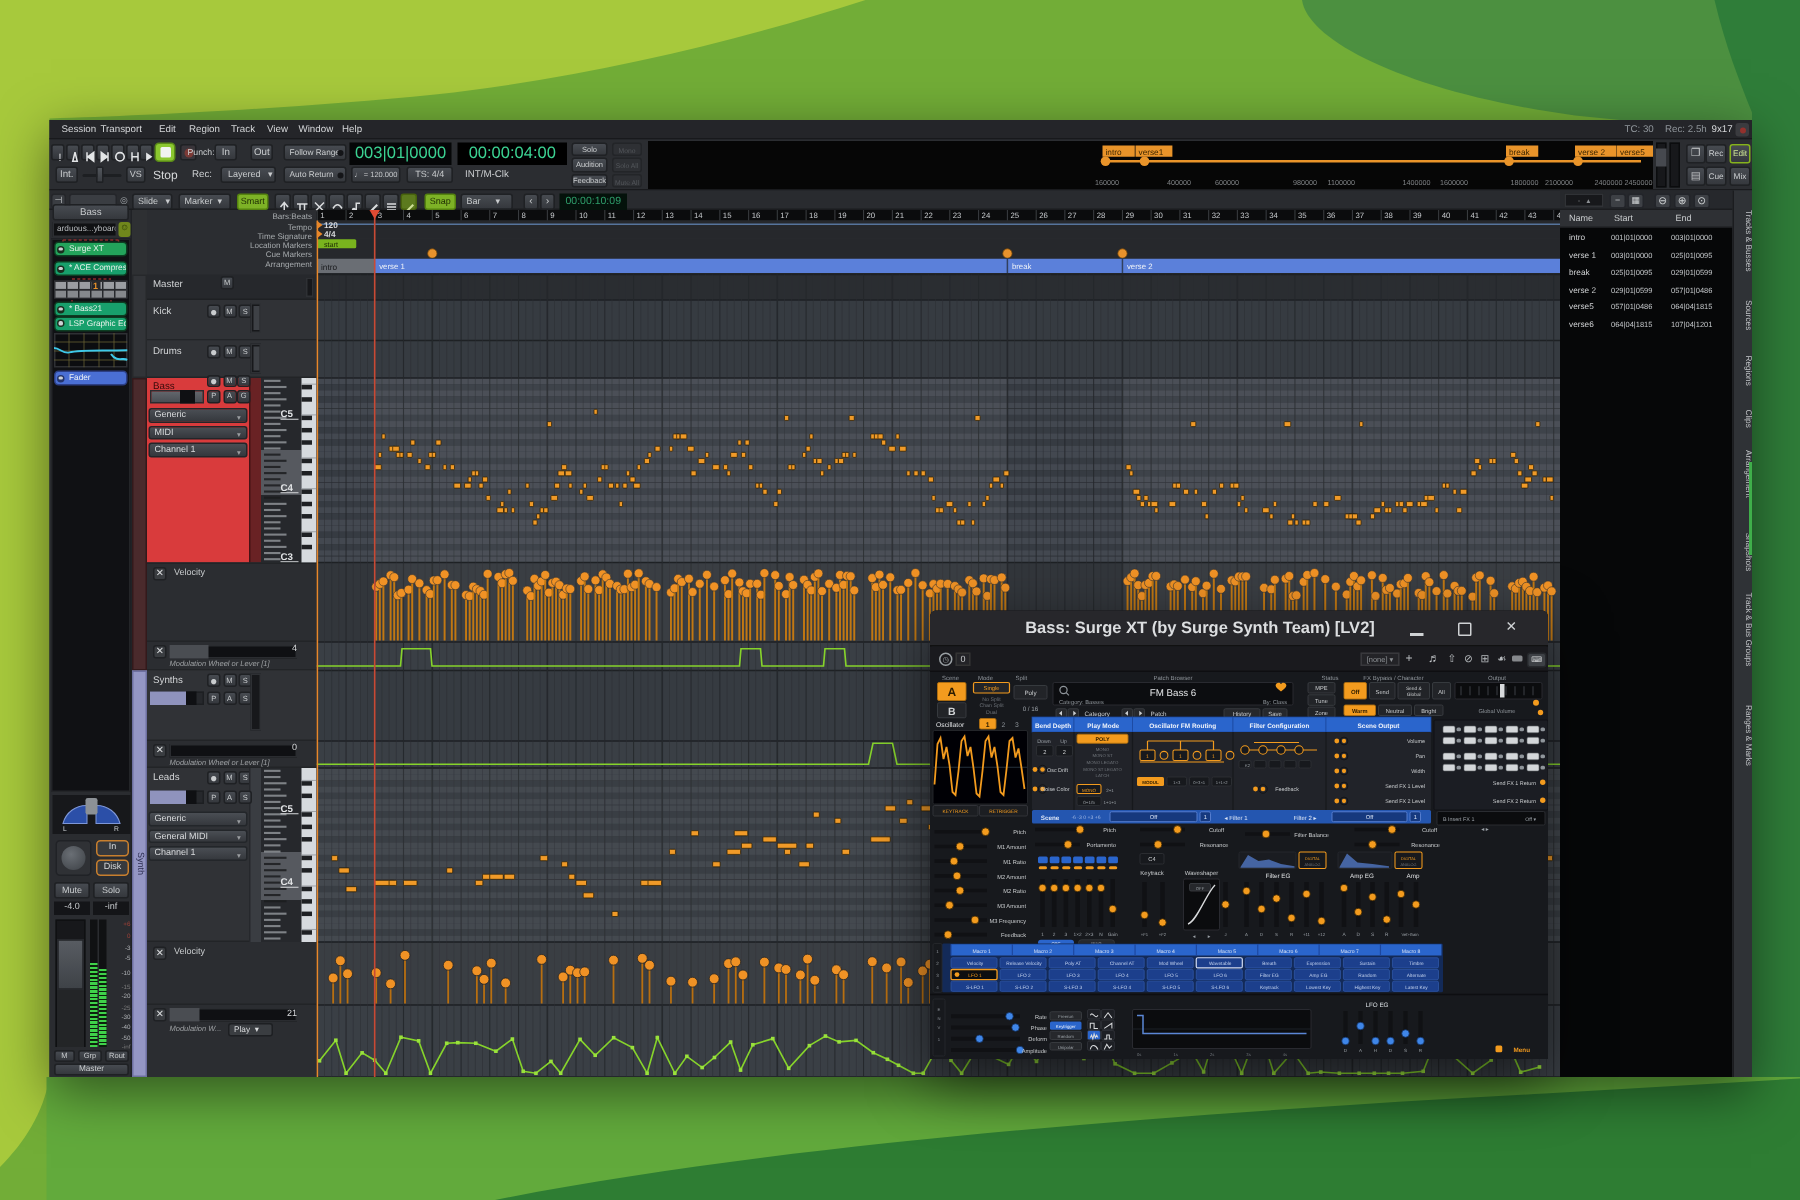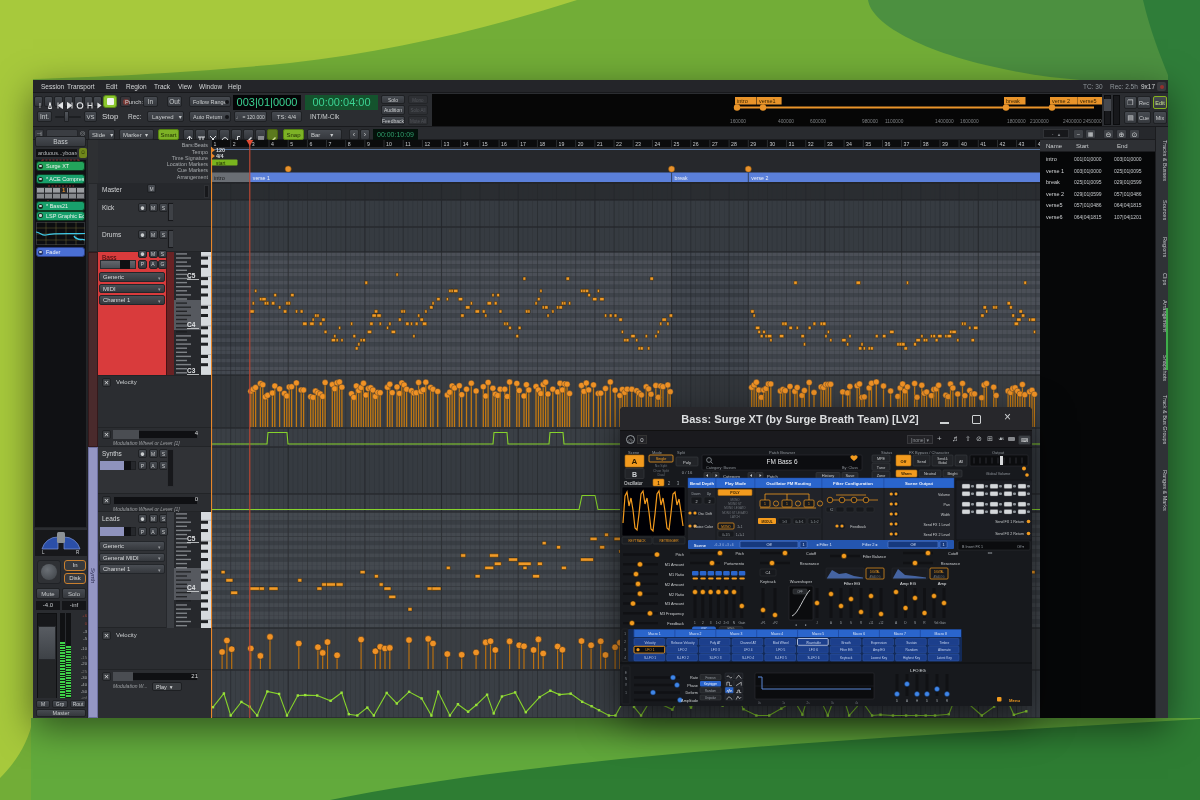--- a/index.html
+++ b/index.html
@@ -62,21 +62,21 @@
 <div style="left:37px;top:111px;width:15px;height:11px;background:linear-gradient(#474b51,#35383d);border:1px solid #1f2124;border-radius:2px;color:#c9ccce;font-size:6.5px;text-align:center;line-height:10px;white-space:nowrap;overflow:hidden">Int.</div>
 <div style="left:55px;top:116px;width:26px;height:2px;background:#1d1f22;border-radius:1px"></div>
 <div style="left:64px;top:111px;width:5px;height:11px;background:linear-gradient(#52565c,#3a3d42);border:1px solid #1f2124;border-radius:1px"></div>
 <div style="left:84px;top:111px;width:13px;height:11px;background:linear-gradient(#474b51,#35383d);border:1px solid #1f2124;border-radius:2px;color:#c9ccce;font-size:6px;text-align:center;line-height:10px;white-space:nowrap;overflow:hidden">VS</div>
 <div style="left:102px;top:112px;width:200px;height:11px;font-size:8px;color:#d6d8da;white-space:nowrap;">Stop</div>
 <div style="left:128px;top:112.5px;width:200px;height:9.5px;font-size:6.5px;color:#cdd0d2;white-space:nowrap;">Rec:</div>
 <div style="left:147px;top:111px;width:37px;height:11px;background:linear-gradient(#474b51,#35383d);border:1px solid #1f2124;border-radius:2px;color:#c9ccce;font-size:6px;text-align:left;padding-left:4px;line-height:10px;white-space:nowrap;overflow:hidden">Layered&nbsp;&nbsp;&nbsp;▾</div>
 <div style="left:189px;top:111px;width:42px;height:11px;background:linear-gradient(#474b51,#35383d);border:1px solid #1f2124;border-radius:2px;color:#c9ccce;font-size:5.5px;text-align:left;padding-left:3px;line-height:10px;white-space:nowrap;overflow:hidden">Auto Return</div>
 <div style="left:224.5px;top:115px;width:4px;height:4px;background:#141518;border-radius:50%"></div>
 <div style="left:233px;top:94.5px;width:68px;height:15px;background:#050607;color:#3bd292;font-size:11px;text-align:center;line-height:15px">003|01|0000</div>
-<div style="left:305px;top:94.5px;width:73px;height:15px;background:#14532d;color:#3bd292;font-size:11px;text-align:center;line-height:15px">00:00:04:00</div>
+<div style="left:305px;top:94.5px;width:73px;height:15px;background:#000000;color:#3bd292;font-size:11px;text-align:center;line-height:15px">00:00:04:00</div>
 <div style="left:234px;top:111px;width:33px;height:11px;background:linear-gradient(#474b51,#35383d);border:1px solid #1f2124;border-radius:2px;color:#c9ccce;font-size:5px;text-align:center;line-height:10px;white-space:nowrap;overflow:hidden">♩ = 120.000</div>
 <div style="left:271px;top:111px;width:31px;height:11px;background:linear-gradient(#474b51,#35383d);border:1px solid #1f2124;border-radius:2px;color:#c9ccce;font-size:6px;text-align:center;line-height:10px;white-space:nowrap;overflow:hidden">TS: 4/4</div>
 <div style="left:310px;top:112.5px;width:200px;height:9.5px;font-size:6.5px;color:#c9ccce;white-space:nowrap;">INT/M-Clk</div>
 <div style="left:381px;top:94.5px;width:24px;height:9.5px;background:linear-gradient(#474b51,#35383d);border:1px solid #1f2124;border-radius:2px;color:#c9ccce;font-size:5px;text-align:center;line-height:8.5px;white-space:nowrap;overflow:hidden">Solo</div>
 <div style="left:408px;top:94.5px;width:20px;height:9.5px;background:#2e3034;border:1px solid #232528;border-radius:2px;color:#53565b;font-size:4.5px;text-align:center;line-height:9px;white-space:nowrap;overflow:hidden">Mono</div>
 <div style="left:381px;top:105.1px;width:24px;height:9.5px;background:linear-gradient(#474b51,#35383d);border:1px solid #1f2124;border-radius:2px;color:#c9ccce;font-size:5px;text-align:center;line-height:8.5px;white-space:nowrap;overflow:hidden">Audition</div>
 <div style="left:408px;top:105.1px;width:20px;height:9.5px;background:#2e3034;border:1px solid #232528;border-radius:2px;color:#53565b;font-size:4.5px;text-align:center;line-height:9px;white-space:nowrap;overflow:hidden">Solo All</div>
 <div style="left:381px;top:115.7px;width:24px;height:9.5px;background:linear-gradient(#474b51,#35383d);border:1px solid #1f2124;border-radius:2px;color:#c9ccce;font-size:5px;text-align:center;line-height:8.5px;white-space:nowrap;overflow:hidden">Feedback</div>
 <div style="left:408px;top:115.7px;width:20px;height:9.5px;background:#2e3034;border:1px solid #232528;border-radius:2px;color:#53565b;font-size:4.5px;text-align:center;line-height:9px;white-space:nowrap;overflow:hidden">Mute All</div>
 <div style="left:432px;top:94px;width:670px;height:32px;background:#060606"></div>
@@ -1772,21 +1772,21 @@
 <div style="left:1157px;top:200px;width:11px;height:80px;font-size:5.5px;color:#c2c5c8;writing-mode:vertical-rl;white-space:nowrap">Sources</div>
 <div style="left:1157px;top:237px;width:11px;height:80px;font-size:5.5px;color:#c2c5c8;writing-mode:vertical-rl;white-space:nowrap">Regions</div>
 <div style="left:1157px;top:273px;width:11px;height:80px;font-size:5.5px;color:#c2c5c8;writing-mode:vertical-rl;white-space:nowrap">Clips</div>
 <div style="left:1157px;top:300px;width:11px;height:80px;font-size:5.5px;color:#c2c5c8;writing-mode:vertical-rl;white-space:nowrap">Arrangement</div>
 <div style="left:1157px;top:355px;width:11px;height:80px;font-size:5.5px;color:#c2c5c8;writing-mode:vertical-rl;white-space:nowrap">Snapshots</div>
 <div style="left:1157px;top:395px;width:11px;height:80px;font-size:5.5px;color:#c2c5c8;writing-mode:vertical-rl;white-space:nowrap">Track &amp; Bus Groups</div>
 <div style="left:1157px;top:470px;width:11px;height:80px;font-size:5.5px;color:#c2c5c8;writing-mode:vertical-rl;white-space:nowrap">Ranges &amp; Marks</div>
 <div style="left:1166px;top:308px;width:2px;height:62px;background:#3fae4a"></div>
 <div style="left:620px;top:407px;width:412px;height:299px;background:#17191d;border:1px solid #0c0d0f;border-radius:4px;box-shadow:0 14px 40px rgba(0,0,0,.6)"></div>
 <div style="left:620px;top:407px;width:412px;height:24px;background:#27272b;border-radius:4px 4px 0 0;border-bottom:1px solid #111"></div>
-<div style="left:620px;top:413px;width:360px;height:13px;font-size:11px;font-weight:bold;color:#dcdee0;text-align:center">Bass: Surge XT (by Surge Breath Team) [LV2]</div>
+<div style="left:620px;top:413px;width:360px;height:13px;font-size:11px;font-weight:bold;color:#dcdee0;text-align:center">Bass: Surge XT (by Surge Synth Team) [LV2]</div>
 <div style="left:940px;top:422px;width:9px;height:1.6px;background:#cfd2d4"></div>
 <div style="left:972px;top:415px;width:9px;height:9px;border:1.4px solid #cfd2d4;border-radius:1px"></div>
 <div style="left:1004px;top:410px;width:200px;height:15px;font-size:12px;color:#cfd2d4;white-space:nowrap;">×</div>
 <div style="left:620px;top:431px;width:412px;height:17px;background:#1a1a1e;border-bottom:1px solid #0e0e11"></div>
 <div style="left:626px;top:435px;width:9px;height:9px;border:1px solid #9aa0a4;border-radius:50%;color:#9aa0a4;font-size:5px;text-align:center;line-height:8px">◷</div>
 <div style="left:637px;top:435px;width:10px;height:9px;background:#232327;border:1px solid #333;color:#c6c9cc;font-size:6px;text-align:center;line-height:8px">0</div>
 <div style="left:952px;top:433.5px;width:200px;height:11px;font-size:8px;color:#c6c9cc;white-space:nowrap;">♬</div>
 <div style="left:907px;top:435px;width:26px;height:9px;background:#232327;border:1px solid #38383c;color:#8c9094;font-size:5px;text-align:center;line-height:8px">[none] ▾</div>
 <div style="left:937px;top:434px;width:200px;height:11px;font-size:8px;color:#b6babd;white-space:nowrap;">+</div>
 <div style="left:965px;top:434.5px;width:200px;height:10px;font-size:7px;color:#b6babd;white-space:nowrap;">⇧</div>

